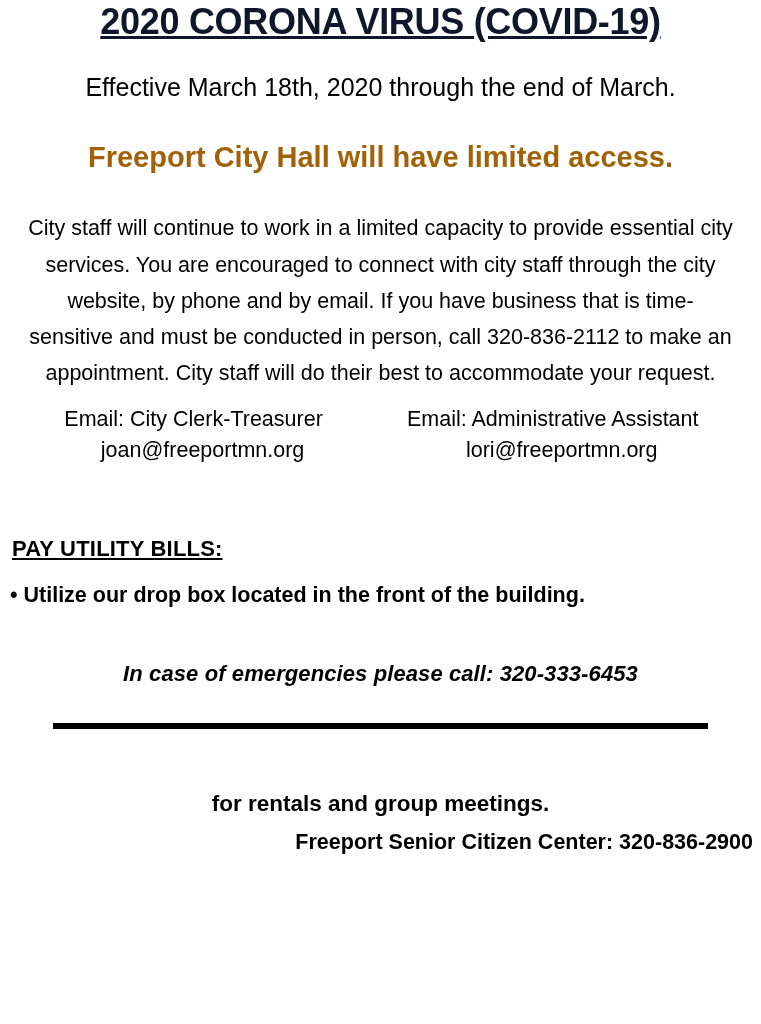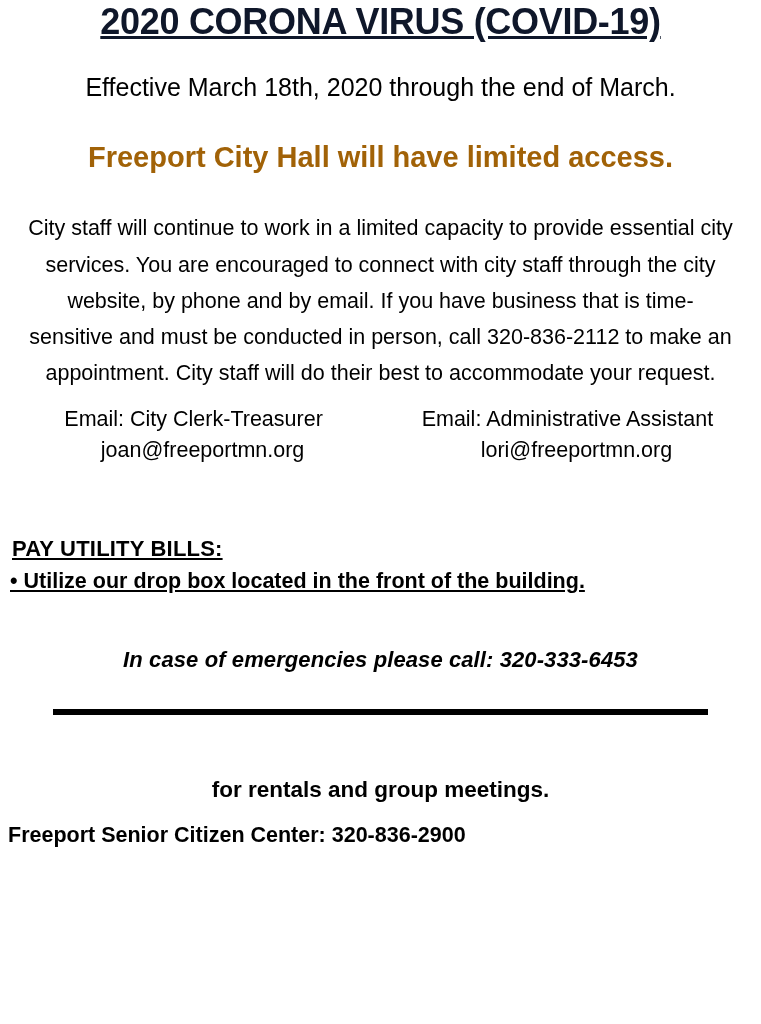--- a/index.html
+++ b/index.html
@@ -46,21 +46,20 @@
     line-height: 1.2;
   }
   .body-para {
     text-align: center;
     font-size: 21.5px;
     line-height: 1.68;
     margin: 36px 18px 13px 18px;
   }
   .emails {
     display: flex;
-    justify-content: space-between;
     padding: 0 6px;
   }
   .email-block {
     font-size: 21.5px;
     line-height: 1.45;
     text-align: center;
     width: 49%;
   }
   .email-block .line2 {
     display: block;
@@ -70,24 +69,23 @@
     font-size: 22px;
     font-weight: bold;
     text-decoration: underline;
     margin-top: 70px;
     padding-left: 4px;
     letter-spacing: 0.2px;
   }
   .bullet {
     font-size: 21.5px;
     font-weight: bold;
-    margin-top: 6px;
+    margin-top: 20px;
     padding-left: 2px;
     line-height: 1.25;
-    text-decoration: underline;
   }
   .emergency {
     text-align: center;
     font-size: 22px;
     font-weight: bold;
     font-style: italic;
     margin-top: 52px;
     letter-spacing: 0.1px;
   }
   .divider {
@@ -96,24 +94,24 @@
     margin: 36px 45px 0 45px;
   }
   .closing {
     text-align: center;
     font-size: 22.5px;
     font-weight: bold;
     line-height: 1.3;
     margin-top: 60px;
   }
   .closing-phone {
-    text-align: left;
+    text-align: right;
     font-size: 21.5px;
     font-weight: bold;
-    margin-top: 19px;
+    margin-top: 12px;
   }
 </style>
 </head>
 <body>
 
 <div class="page">
 
   <h1 class="title">2020 CORONA VIRUS (COVID-19)</h1>
 
   <p class="effective">Effective March 18th, 2020 through the end of March.</p>

